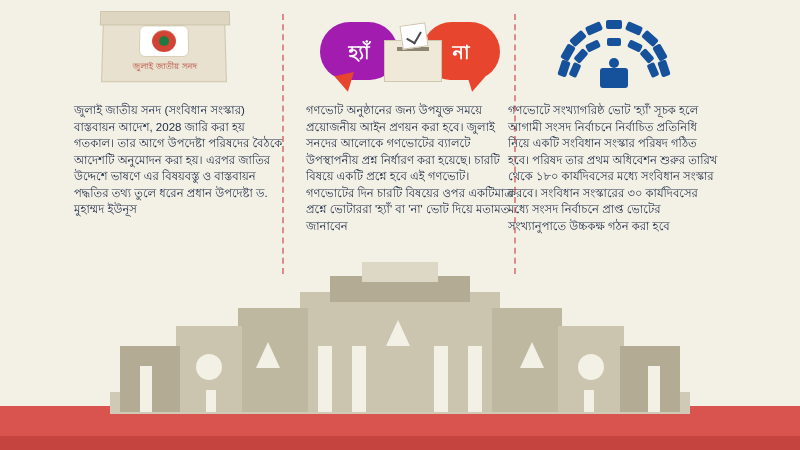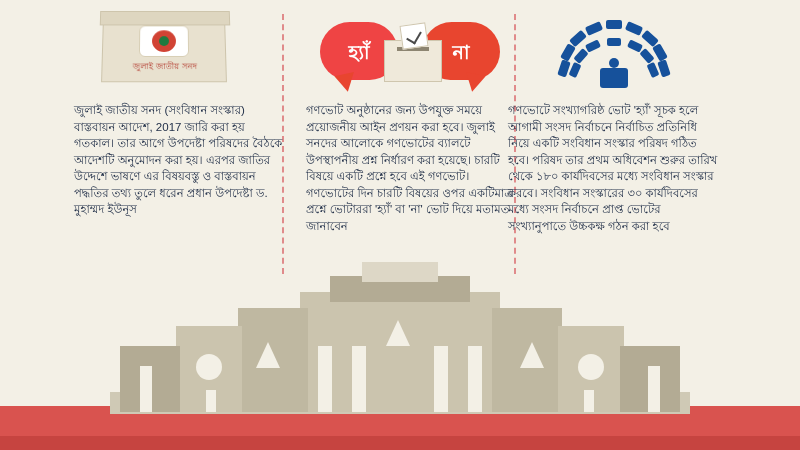--- a/index.html
+++ b/index.html
@@ -166,21 +166,21 @@
     color: #b23a2e;
     letter-spacing: .3px;
   }
 
   
   .bubble {
     position: absolute;
     width: 78px;
     height: 58px;
     border-radius: 40px 40px 38px 38px;
-    background: #ef4444;
+    background: #a21caf;
   }
   .bubble.left { left: 14px; top: 12px; }
   .bubble.right { left: 116px; top: 12px; background: #e8452f; }
   .bubble .tail {
     position: absolute;
     bottom: -12px;
     width: 0;
     height: 0;
     border-left: 10px solid transparent;
     border-right: 10px solid transparent;
@@ -318,21 +318,21 @@
   <div class="col" style="left:74px;">
     <div class="art">
       <div class="doc-box">
         <div class="lid"></div>
         <div class="seal">
           <div class="inner"></div>
         </div>
         <div class="box-label">জুলাই জাতীয় সনদ</div>
       </div>
     </div>
-    <p class="txt">জুলাই জাতীয় সনদ (সংবিধান সংস্কার) বাস্তবায়ন আদেশ, 2017 জারি করা হয় গতকাল। তার আগে উপদেষ্টা পরিষদের বৈঠকে আদেশটি অনুমোদন করা হয়। এরপর জাতির উদ্দেশে ভাষণে এর বিষয়বস্তু ও বাস্তবায়ন পদ্ধতির তথ্য তুলে ধরেন প্রধান উপদেষ্টা ড. মুহাম্মদ ইউনূস</p>
+    <p class="txt">জুলাই জাতীয় সনদ (সংবিধান সংস্কার) বাস্তবায়ন আদেশ, 2028 জারি করা হয় গতকাল। তার আগে উপদেষ্টা পরিষদের বৈঠকে আদেশটি অনুমোদন করা হয়। এরপর জাতির উদ্দেশে ভাষণে এর বিষয়বস্তু ও বাস্তবায়ন পদ্ধতির তথ্য তুলে ধরেন প্রধান উপদেষ্টা ড. মুহাম্মদ ইউনূস</p>
   </div>
 
   <div class="col" style="left:306px;">
     <div class="art">
       <div class="bubble left">
         <span>হ্যাঁ</span>
         <div class="tail"></div>
       </div>
       <div class="bubble right">
         <span>না</span>

